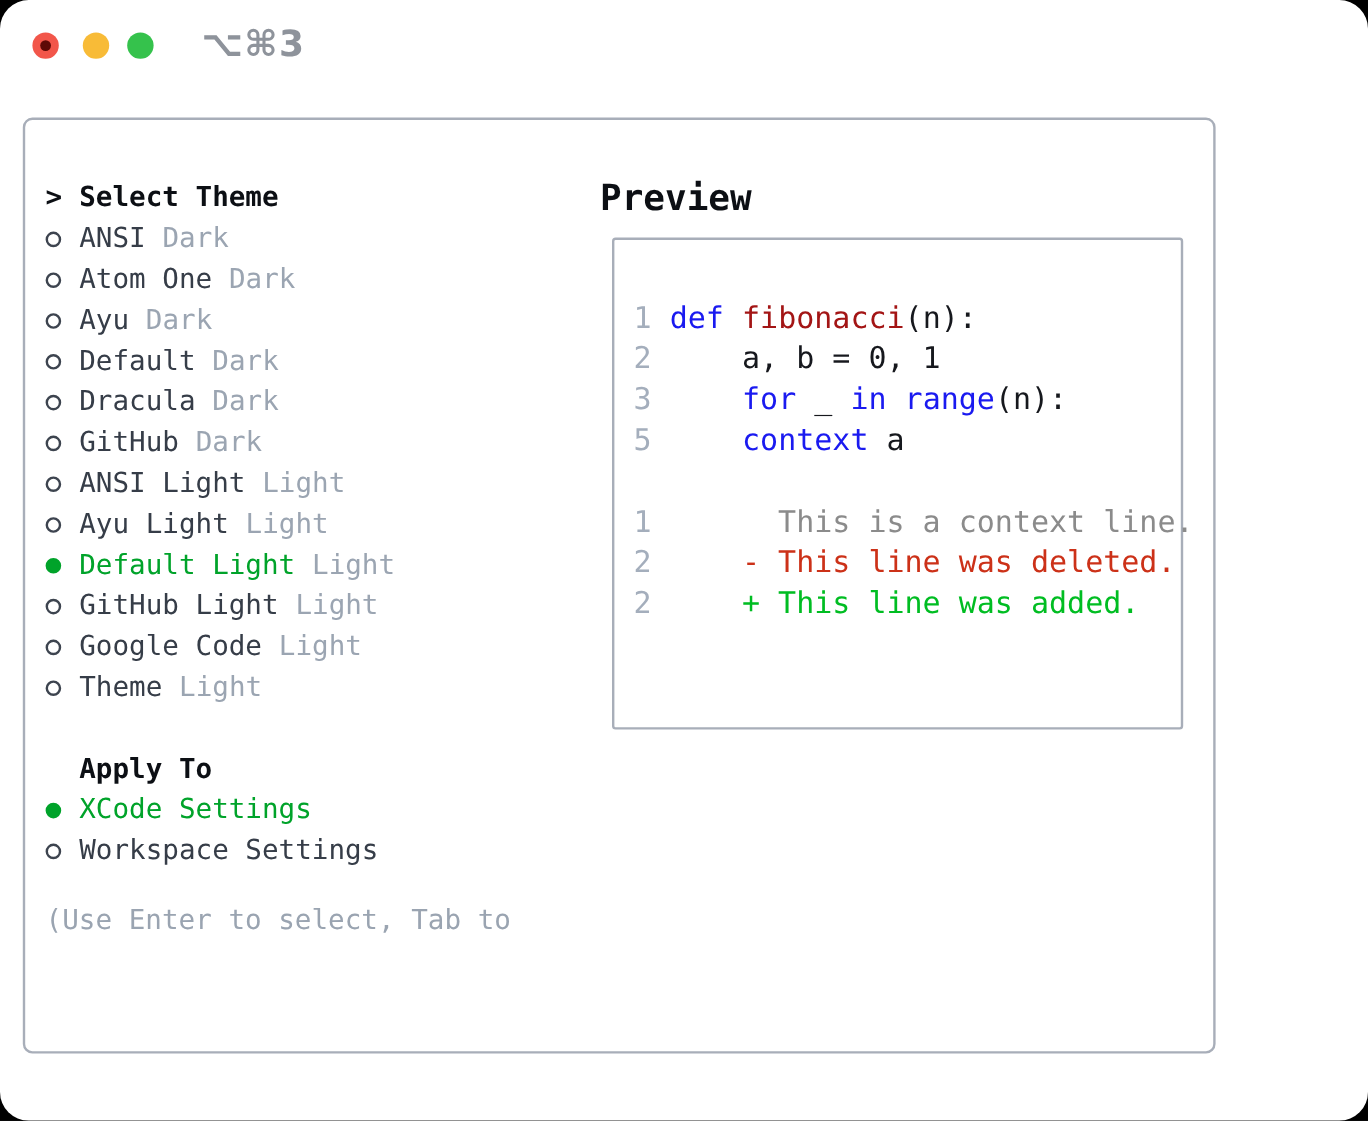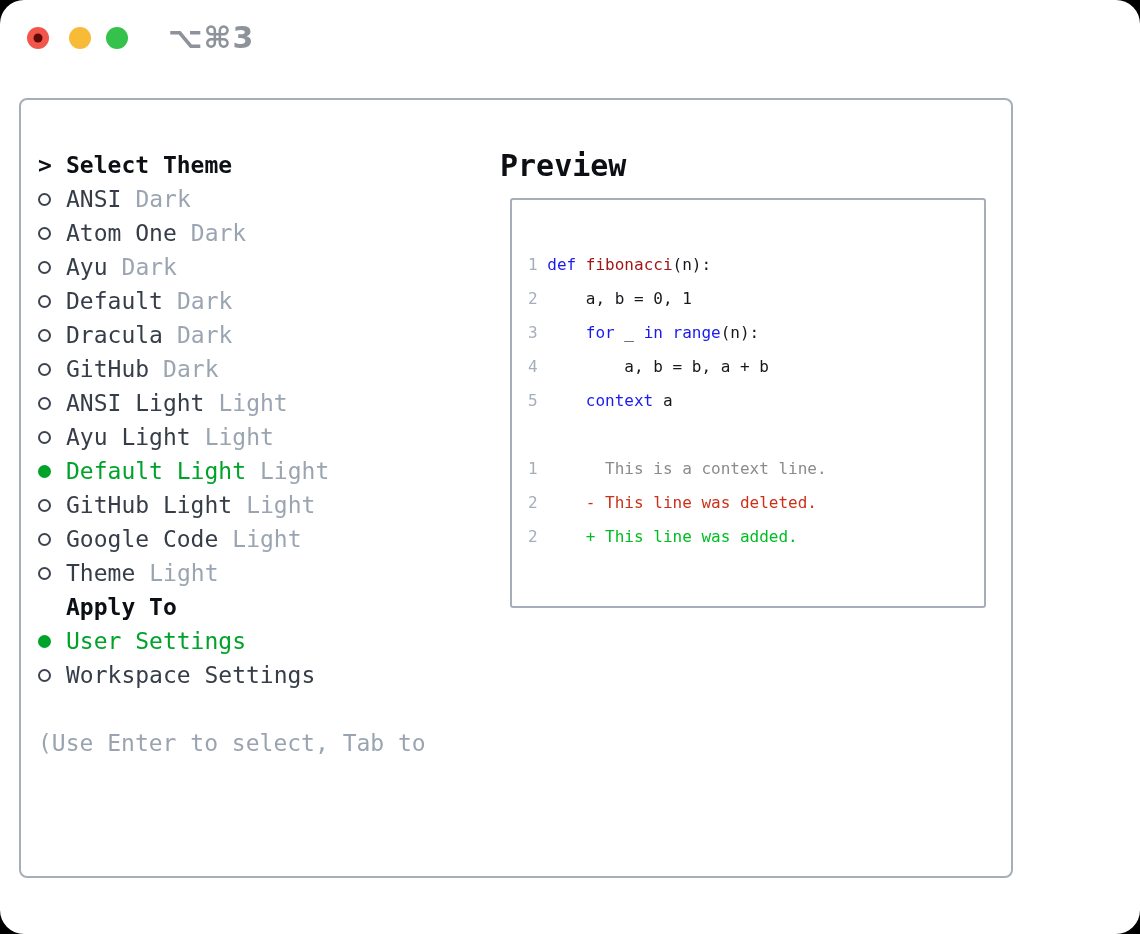--- a/index.html
+++ b/index.html
@@ -57,34 +57,34 @@
   .left-col{position:absolute;left:17px;top:48px;}
   .row{display:flex;align-items:center;height:34px;font-size:23px;color:var(--label-dark);white-space:pre;}
   .mk{display:flex;align-items:center;width:28px;flex:0 0 28px;}
   .circle{width:13px;height:13px;border:2px solid #3d444f;border-radius:50%;}
   .circle.filled{background:var(--accent-green);border-color:var(--accent-green);}
   .title-row{font-weight:bold;color:var(--heading-dark);}
   .title-row .mk{font-weight:bold;}
   .lbl.sel{color:var(--accent-green);}
   .tag{color:var(--tag-gray);margin-left:14px;text-align:center;}
   .help{
-    margin-top:34px;width:420px;font-size:23px;line-height:34px;color:var(--help-gray);
+    margin-top:24px;width:420px;font-size:23px;line-height:34px;color:var(--help-gray);
     white-space:pre;
   }
   
   .preview-heading{
     position:absolute;left:479px;top:48px;height:34px;display:flex;align-items:center;
     font-size:30px;font-weight:bold;color:var(--heading-dark);
   }
   .preview-box{
     position:absolute;left:489px;top:98px;width:476px;height:410px;
     border:2px solid var(--border-gray);border-radius:3px;background:#fff;
   }
   .preview-content{padding:48px 0 0 16px;}
-  .pline{height:34px;line-height:34px;font-size:16px;white-space:pre;color:var(--code-text);}
+  .pline{height:34px;line-height:34px;font-size:25px;white-space:pre;color:var(--code-text);}
   .tk-ln{color:var(--line-number);}
   .tk-kw{color:var(--keyword-blue);}
   .tk-fn{color:var(--function-red);}
   .tk-pl{color:var(--code-text);}
   .tk-ctx{color:var(--context-gray);}
   .tk-del{color:var(--deleted-red);margin-top:32px;}
   .tk-add{color:var(--added-green);}
 </style>
 </head>
 <body>
@@ -113,42 +113,41 @@
           <div class="row"><span class="mk"><span class="circle"></span></span><span class="lbl">Dracula</span><span class="tag">Dark</span></div>
           <div class="row"><span class="mk"><span class="circle"></span></span><span class="lbl">GitHub</span><span class="tag">Dark</span></div>
           <div class="row"><span class="mk"><span class="circle"></span></span><span class="lbl">ANSI Light</span><span class="tag">Light</span></div>
           <div class="row"><span class="mk"><span class="circle"></span></span><span class="lbl">Ayu Light</span><span class="tag">Light</span></div>
           <div class="row"><span class="mk"><span class="circle filled"></span></span><span class="lbl sel">Default Light</span><span class="tag">Light</span></div>
           <div class="row"><span class="mk"><span class="circle"></span></span><span class="lbl">GitHub Light</span><span class="tag">Light</span></div>
           <div class="row"><span class="mk"><span class="circle"></span></span><span class="lbl">Google Code</span><span class="tag">Light</span></div>
           <div class="row"><span class="mk"><span class="circle"></span></span><span class="lbl">Theme</span><span class="tag">Light</span></div>
         </div>
 
-      <div class="row title-row" style="">
+      <div class="row title-row" style="margin-top:34px">
         <span class="mk"></span><span>Apply To</span>
       </div>
 
       <div id="apply-options">
-          <div class="row"><span class="mk"><span class="circle filled"></span></span><span class="lbl sel">User Settings</span></div>
+          <div class="row"><span class="mk"><span class="circle filled"></span></span><span class="lbl sel">XCode Settings</span></div>
           <div class="row"><span class="mk"><span class="circle"></span></span><span class="lbl">Workspace Settings</span></div>
         </div>
 
       <div class="help" id="help-text"><div>(Use Enter to select, Tab to</div></div>
     </div>
 
     <div class="preview-heading">
       <span>Preview</span>
     </div>
 
     <div class="preview-box">
       <div class="preview-content" id="preview-code">
           <div class="pline"><span class="tk-ln">1</span> <span class="tk-kw">def</span><span class="tk-pl"> </span><span class="tk-fn">fibonacci</span><span class="tk-pl">(n):</span></div>
           <div class="pline"><span class="tk-ln">2</span> <span class="tk-pl">    a, b = 0, 1</span></div>
           <div class="pline"><span class="tk-ln">3</span> <span class="tk-pl">    </span><span class="tk-kw">for</span><span class="tk-pl"> _ </span><span class="tk-kw">in</span><span class="tk-pl"> </span><span class="tk-kw">range</span><span class="tk-pl">(n):</span></div>
-          <div class="pline"><span class="tk-ln">4</span> <span class="tk-pl">        a, b = b, a + b</span></div>
           <div class="pline"><span class="tk-ln">5</span> <span class="tk-pl">    </span><span class="tk-kw">context</span><span class="tk-pl"> a</span></div>
           <div class="pline">&nbsp;</div>
           <div class="pline"><span class="tk-ln">1</span> <span class="tk-ctx">      This is a context line.</span></div>
           <div class="pline"><span class="tk-ln">2</span> <span class="tk-del">    - This line was deleted.</span></div>
           <div class="pline"><span class="tk-ln">2</span> <span class="tk-add">    + This line was added.</span></div>
         </div>
     </div>
 
   </div>
 </div>

